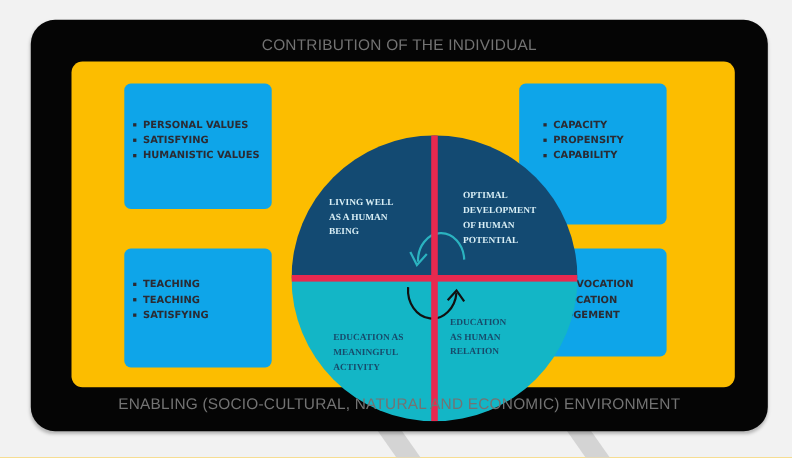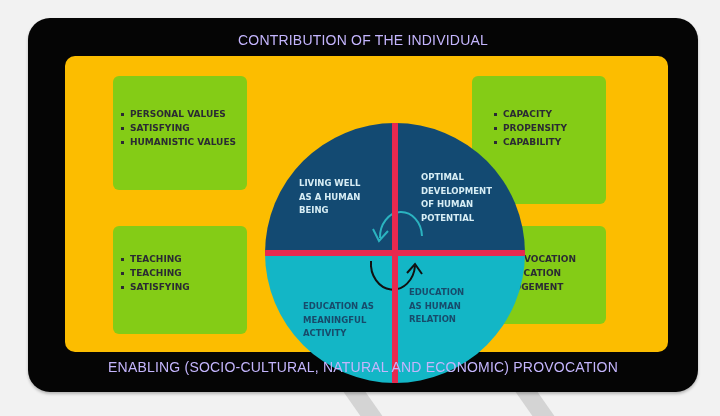--- a/index.html
+++ b/index.html
@@ -13,46 +13,46 @@
     position: absolute; width: 22px; height: 40px;
     background: #d4d4d4; transform: skewX(35deg);
   }
   .frame {
     position: absolute; left: 28px; top: 18px; width: 670px; height: 374px;
     background: #050505; border-radius: 22px;
     box-shadow: 0 2px 3px rgba(0,0,0,0.25);
   }
   .frame-title {
     position: absolute; left: 0; width: 100%; text-align: center;
-    color: #c4b5fd; font-family: "Liberation Sans", sans-serif;
+    color: #737373; font-family: "Liberation Sans", sans-serif;
     font-size: 14px; letter-spacing: 0.2px;
   }
   .top-title { top: 14px; }
   .bottom-title { top: 341px; }
   .yellow {
     position: absolute; left: 37px; top: 38px; width: 603px; height: 296px;
     background: #fcbd00; border-radius: 10px;
   }
   .box {
-    position: absolute; width: 134px; background: #84cc16; border-radius: 6px;
+    position: absolute; width: 134px; background: #0ea5e9; border-radius: 6px;
   }
   .box ul {
     margin: 0; padding: 0; list-style: none; position: absolute;
   }
   .box li {
     font-size: 9px; font-weight: bold; color: #2b2b33; line-height: 14px;
     white-space: nowrap;
   }
   .box li::before {
     content: ""; display: inline-block; width: 3px; height: 3px;
     background: #2b2b33; margin-right: 6px; vertical-align: middle;
   }
   .circle {
     position: absolute; left: 200px; top: 67px; width: 260px; height: 260px;
-    border-radius: 50%; overflow: hidden;
+    border-radius: 50%; overflow: hidden; font-family: Liberation Serif, serif;
   }
   .half-top { position: absolute; left: 0; top: 0; width: 100%; height: 130px; background: #134a72; }
   .half-bottom { position: absolute; left: 0; top: 130px; width: 100%; height: 130px; background: #13b6c6; }
   .bar-h { position: absolute; left: 0; top: 127px; width: 100%; height: 6px; background: #e8294f; }
   .bar-v { position: absolute; left: 127px; top: 0; width: 6px; height: 100%; background: #e8294f; }
   .q-text {
     position: absolute; font-size: 8.5px; font-weight: bold; line-height: 13.5px;
     white-space: pre-line;
   }
   .q-top { color: #d8eef5; }
@@ -129,14 +129,14 @@
           <path d="M 106 138 A 22 26 0 0 0 150 143" fill="none" stroke="#111111" stroke-width="2"></path>
           <path d="M 142 150 L 150 141 L 157 151" fill="none" stroke="#111111" stroke-width="2"></path>
         </g>
       </svg>
 
       <div class="bar-h"></div>
       <div class="bar-v"></div>
     </div>
   </div>
 
-  <div class="frame-title bottom-title">ENABLING (SOCIO-CULTURAL, NATURAL AND ECONOMIC) PROVOCATION</div>
+  <div class="frame-title bottom-title">ENABLING (SOCIO-CULTURAL, NATURAL AND ECONOMIC) ENVIRONMENT</div>
 </div>
 
 </body></html>

